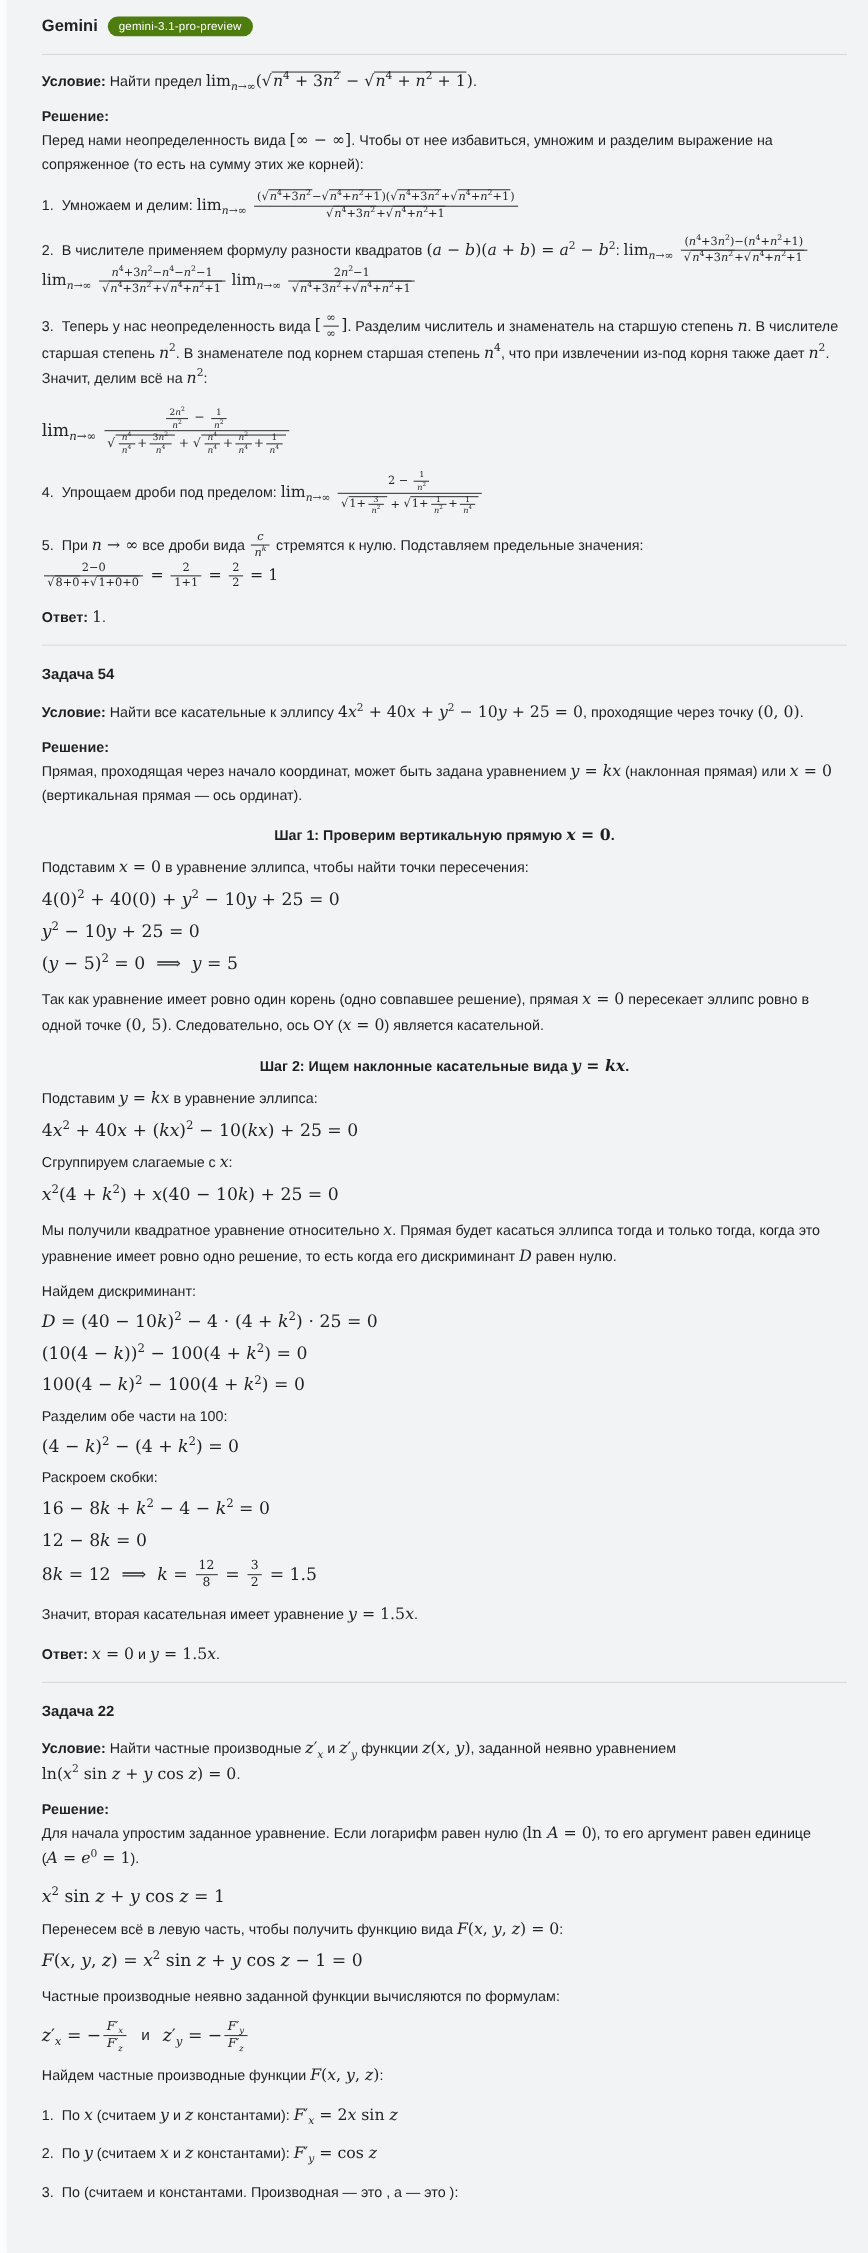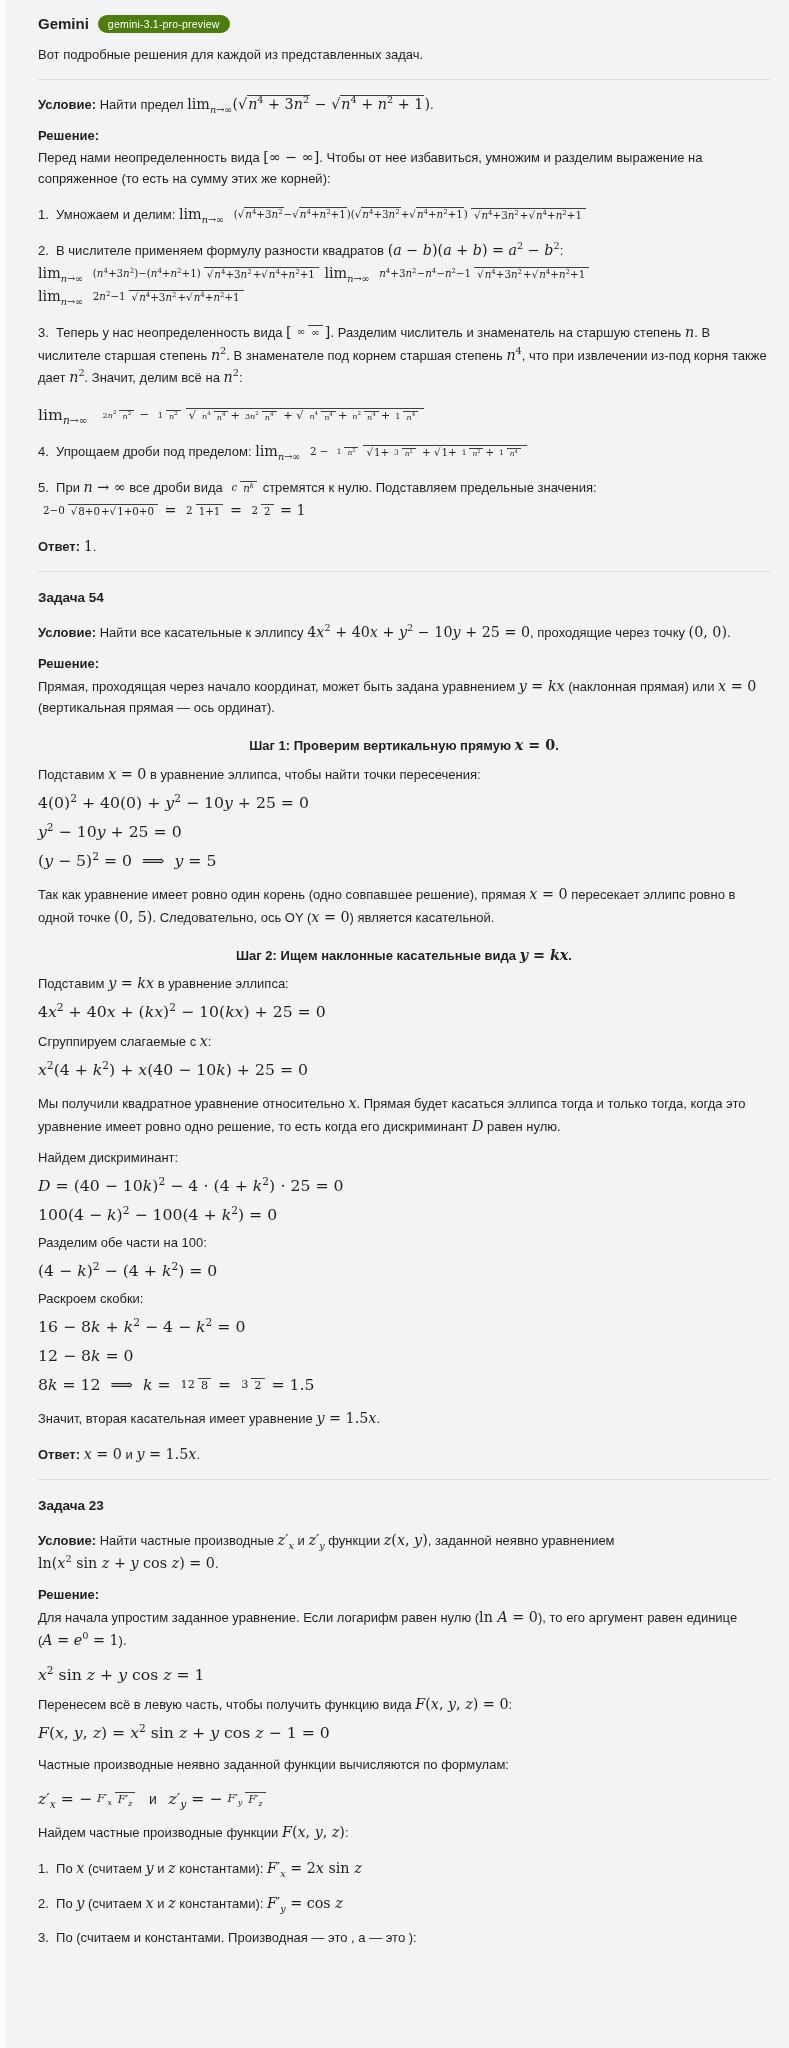--- a/index.html
+++ b/index.html
@@ -24,39 +24,38 @@
   .blk.li{margin:13px 0;}
   .blk.eq{margin:4px 0;font-size:14px;}
   .blk.ans{margin:13px 0 2px;}
   b{font-weight:bold;}
   
   mx{font-family:"DejaVu Serif","DejaVu Sans",serif;font-size:1.1em;white-space:nowrap;}
   .eq mx{font-size:1.12em;}
   mx i{font-style:italic;}
   sup{font-size:.68em;vertical-align:super;line-height:0;}
   sub{font-size:.68em;vertical-align:sub;line-height:0;}
-  fr{display:inline-flex;flex-direction:row;text-align:center;vertical-align:middle;
+  fr{display:inline-flex;flex-direction:column;text-align:center;vertical-align:middle;
      font-size:.72em;line-height:1.3;margin:0 2px;}
   fr>fn{display:block;padding:0 3px;}
   fr>fd{display:block;border-top:1px solid #3c3f43;padding:0 3px;}
   sq{white-space:nowrap;}
   sq::before{content:"√";}
   sq>sb{border-top:1px solid #3c3f43;padding:0 1px;}
 </style>
 </head>
 <body>
 
 <div class="page">
 
   <div class="header">
     <span class="app-name">Gemini</span>
     <span class="model-badge">gemini-3.1-pro-preview</span>
   </div>
 
-  <p class="intro">Вот подробные решения для каждой из представленных задач.</p>
 
   <div id="tasks">
       <hr class="divider">
       <div class="blk p"><b>Условие:</b> Найти предел <mx>lim<sub><i>n</i>→∞</sub>(<sq><sb><i>n</i><sup>4</sup> + 3<i>n</i><sup>2</sup></sb></sq> − <sq><sb><i>n</i><sup>4</sup> + <i>n</i><sup>2</sup> + 1</sb></sq>)</mx>.</div>
       <div class="blk p"><b>Решение:</b><br>Перед нами неопределенность вида <mx>[∞ − ∞]</mx>. Чтобы от нее избавиться, умножим и разделим выражение на сопряженное (то есть на сумму этих же корней):</div>
       <div class="blk li">1.&nbsp;&nbsp;Умножаем и делим: <mx>lim<sub><i>n</i>→∞</sub> <fr>
             <fn>(<sq><sb><i>n</i><sup>4</sup>+3<i>n</i><sup>2</sup></sb></sq>−<sq><sb><i>n</i><sup>4</sup>+<i>n</i><sup>2</sup>+1</sb></sq>)(<sq><sb><i>n</i><sup>4</sup>+3<i>n</i><sup>2</sup></sb></sq>+<sq><sb><i>n</i><sup>4</sup>+<i>n</i><sup>2</sup>+1</sb></sq>)</fn>
             <fd><sq><sb><i>n</i><sup>4</sup>+3<i>n</i><sup>2</sup></sb></sq>+<sq><sb><i>n</i><sup>4</sup>+<i>n</i><sup>2</sup>+1</sb></sq></fd>
           </fr></mx></div>
       <div class="blk li">2.&nbsp;&nbsp;В числителе применяем формулу разности квадратов <mx>(<i>a</i> − <i>b</i>)(<i>a</i> + <i>b</i>) = <i>a</i><sup>2</sup> − <i>b</i><sup>2</sup></mx>: <mx>lim<sub><i>n</i>→∞</sub> <fr>
@@ -139,37 +138,38 @@
       <div class="blk eq"><mx>(<i>y</i> − 5)<sup>2</sup> = 0&nbsp; ⟹ &nbsp;<i>y</i> = 5</mx></div>
       <div class="blk p">Так как уравнение имеет ровно один корень (одно совпавшее решение), прямая <mx><i>x</i> = 0</mx> пересекает эллипс ровно в одной точке <mx>(0, 5)</mx>. Следовательно, ось OY (<mx><i>x</i> = 0</mx>) является касательной.</div>
       <div class="blk hd"><b>Шаг 2: Ищем наклонные касательные вида <mx><i>y</i> = <i>kx</i></mx>.</b></div>
       <div class="blk pt">Подставим <mx><i>y</i> = <i>kx</i></mx> в уравнение эллипса:</div>
       <div class="blk eq"><mx>4<i>x</i><sup>2</sup> + 40<i>x</i> + (<i>kx</i>)<sup>2</sup> − 10(<i>kx</i>) + 25 = 0</mx></div>
       <div class="blk pt">Сгруппируем слагаемые с <mx><i>x</i></mx>:</div>
       <div class="blk eq"><mx><i>x</i><sup>2</sup>(4 + <i>k</i><sup>2</sup>) + <i>x</i>(40 − 10<i>k</i>) + 25 = 0</mx></div>
       <div class="blk p">Мы получили квадратное уравнение относительно <mx><i>x</i></mx>. Прямая будет касаться эллипса тогда и только тогда, когда это уравнение имеет ровно одно решение, то есть когда его дискриминант <mx><i>D</i></mx> равен нулю.</div>
       <div class="blk pt">Найдем дискриминант:</div>
       <div class="blk eq"><mx><i>D</i> = (40 − 10<i>k</i>)<sup>2</sup> − 4 ⋅ (4 + <i>k</i><sup>2</sup>) ⋅ 25 = 0</mx></div>
+      <div class="blk eq"><mx>(10(4 − <i>k</i>))<sup>2</sup> − 100(4 + <i>k</i><sup>2</sup>) = 0</mx></div>
       <div class="blk eq"><mx>100(4 − <i>k</i>)<sup>2</sup> − 100(4 + <i>k</i><sup>2</sup>) = 0</mx></div>
       <div class="blk pt">Разделим обе части на 100:</div>
       <div class="blk eq"><mx>(4 − <i>k</i>)<sup>2</sup> − (4 + <i>k</i><sup>2</sup>) = 0</mx></div>
       <div class="blk pt">Раскроем скобки:</div>
       <div class="blk eq"><mx>16 − 8<i>k</i> + <i>k</i><sup>2</sup> − 4 − <i>k</i><sup>2</sup> = 0</mx></div>
       <div class="blk eq"><mx>12 − 8<i>k</i> = 0</mx></div>
       <div class="blk eq"><mx>8<i>k</i> = 12&nbsp; ⟹ &nbsp;<i>k</i> = <fr>
             <fn>12</fn>
             <fd>8</fd>
           </fr> = <fr>
             <fn>3</fn>
             <fd>2</fd>
           </fr> = 1.5</mx></div>
       <div class="blk p">Значит, вторая касательная имеет уравнение <mx><i>y</i> = 1.5<i>x</i></mx>.</div>
       <div class="blk ans"><b>Ответ:</b> <mx><i>x</i> = 0</mx> и <mx><i>y</i> = 1.5<i>x</i></mx>.</div>
       <hr class="divider">
-      <div class="task-title">Задача 23</div>
+      <div class="task-title">Задача 22</div>
       <div class="blk p"><b>Условие:</b> Найти частные производные <mx><i>z</i>′<sub><i>x</i></sub></mx> и <mx><i>z</i>′<sub><i>y</i></sub></mx> функции <mx><i>z</i>(<i>x</i>, <i>y</i>)</mx>, заданной неявно уравнением <mx>ln(<i>x</i><sup>2</sup> sin <i>z</i> + <i>y</i> cos <i>z</i>) = 0</mx>.</div>
       <div class="blk p"><b>Решение:</b><br>Для начала упростим заданное уравнение. Если логарифм равен нулю (<mx>ln <i>A</i> = 0</mx>), то его аргумент равен единице (<mx><i>A</i> = <i>e</i><sup>0</sup> = 1</mx>).</div>
       <div class="blk eq"><mx><i>x</i><sup>2</sup> sin <i>z</i> + <i>y</i> cos <i>z</i> = 1</mx></div>
       <div class="blk pt">Перенесем всё в левую часть, чтобы получить функцию вида <mx><i>F</i>(<i>x</i>, <i>y</i>, <i>z</i>) = 0</mx>:</div>
       <div class="blk eq"><mx><i>F</i>(<i>x</i>, <i>y</i>, <i>z</i>) = <i>x</i><sup>2</sup> sin <i>z</i> + <i>y</i> cos <i>z</i> − 1 = 0</mx></div>
       <div class="blk p">Частные производные неявно заданной функции вычисляются по формулам:</div>
       <div class="blk eq"><mx><i>z</i>′<sub><i>x</i></sub> = −<fr>
             <fn><i>F</i>′<sub><i>x</i></sub></fn>
             <fd><i>F</i>′<sub><i>z</i></sub></fd>
           </fr></mx>&nbsp;&nbsp;&nbsp;и&nbsp;&nbsp;&nbsp;<mx><i>z</i>′<sub><i>y</i></sub> = −<fr>

